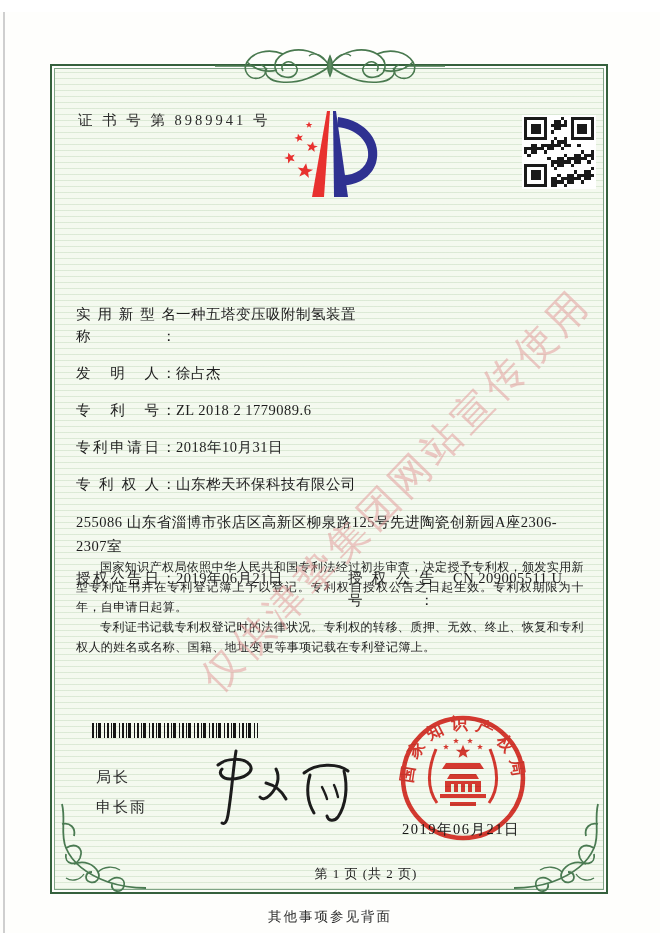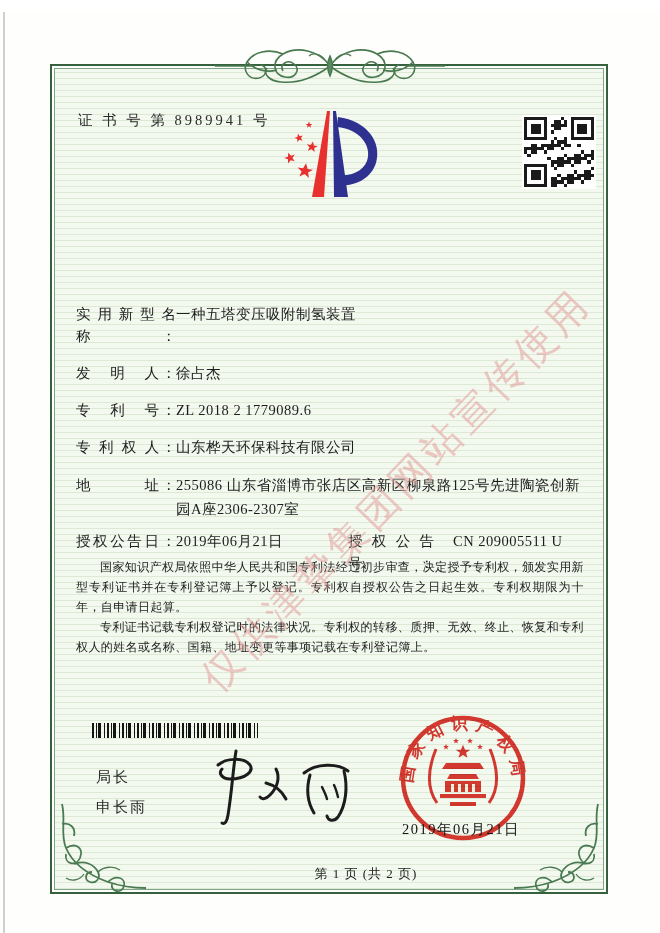--- a/index.html
+++ b/index.html
@@ -293,25 +293,28 @@
     </div>
     <div class="frow">
       <span class="flabel">发　明　人：</span>
       <span class="fvalue">徐占杰</span>
     </div>
     <div class="frow">
       <span class="flabel">专　利　号：</span>
       <span class="fvalue">ZL 2018 2 1779089.6</span>
     </div>
     <div class="frow">
+      <span class="flabel">专利申请日：</span>
+      <span class="fvalue">2018年10月31日</span>
+    </div>
+    <div class="frow">
       <span class="flabel">专 利 权 人：</span>
       <span class="fvalue">山东桦天环保科技有限公司</span>
     </div>
     <div class="frow address">
-      <span class="flabel">地　　　址：</span>
       <span class="fvalue">255086 山东省淄博市张店区高新区柳泉路125号先进陶瓷创新园A座2306-2307室</span>
     </div>
     <div class="frow grant">
       <span class="flabel">授权公告日：</span>
       <span class="fvalue">2019年06月21日</span>
       <span class="pair2">
         <span class="flabel">授权公告号：</span>
         <span class="fvalue">CN 209005511 U</span>
       </span>
     </div>
@@ -373,16 +376,17 @@
         <rect x="-23" y="11" width="46" height="4"></rect>
         <rect x="-13" y="19" width="26" height="4"></rect>
         <path d="M-27,-34 C-36,-12 -36,6 -26,20" fill="none" stroke="#dd2f28" stroke-width="3"></path>
         <path d="M27,-34 C36,-12 36,6 26,20" fill="none" stroke="#dd2f28" stroke-width="3"></path>
       </g>
     </svg>
   </div>
   <div class="seal-date">2019年06月21日</div>
 
   <div class="page-info">第 1 页 (共 2 页)</div>
+  <div class="back-note">其他事项参见背面</div>
 
   <div class="watermark">仅供津挚集团网站宣传使用</div>
 
 </div>
 
 </body></html>

